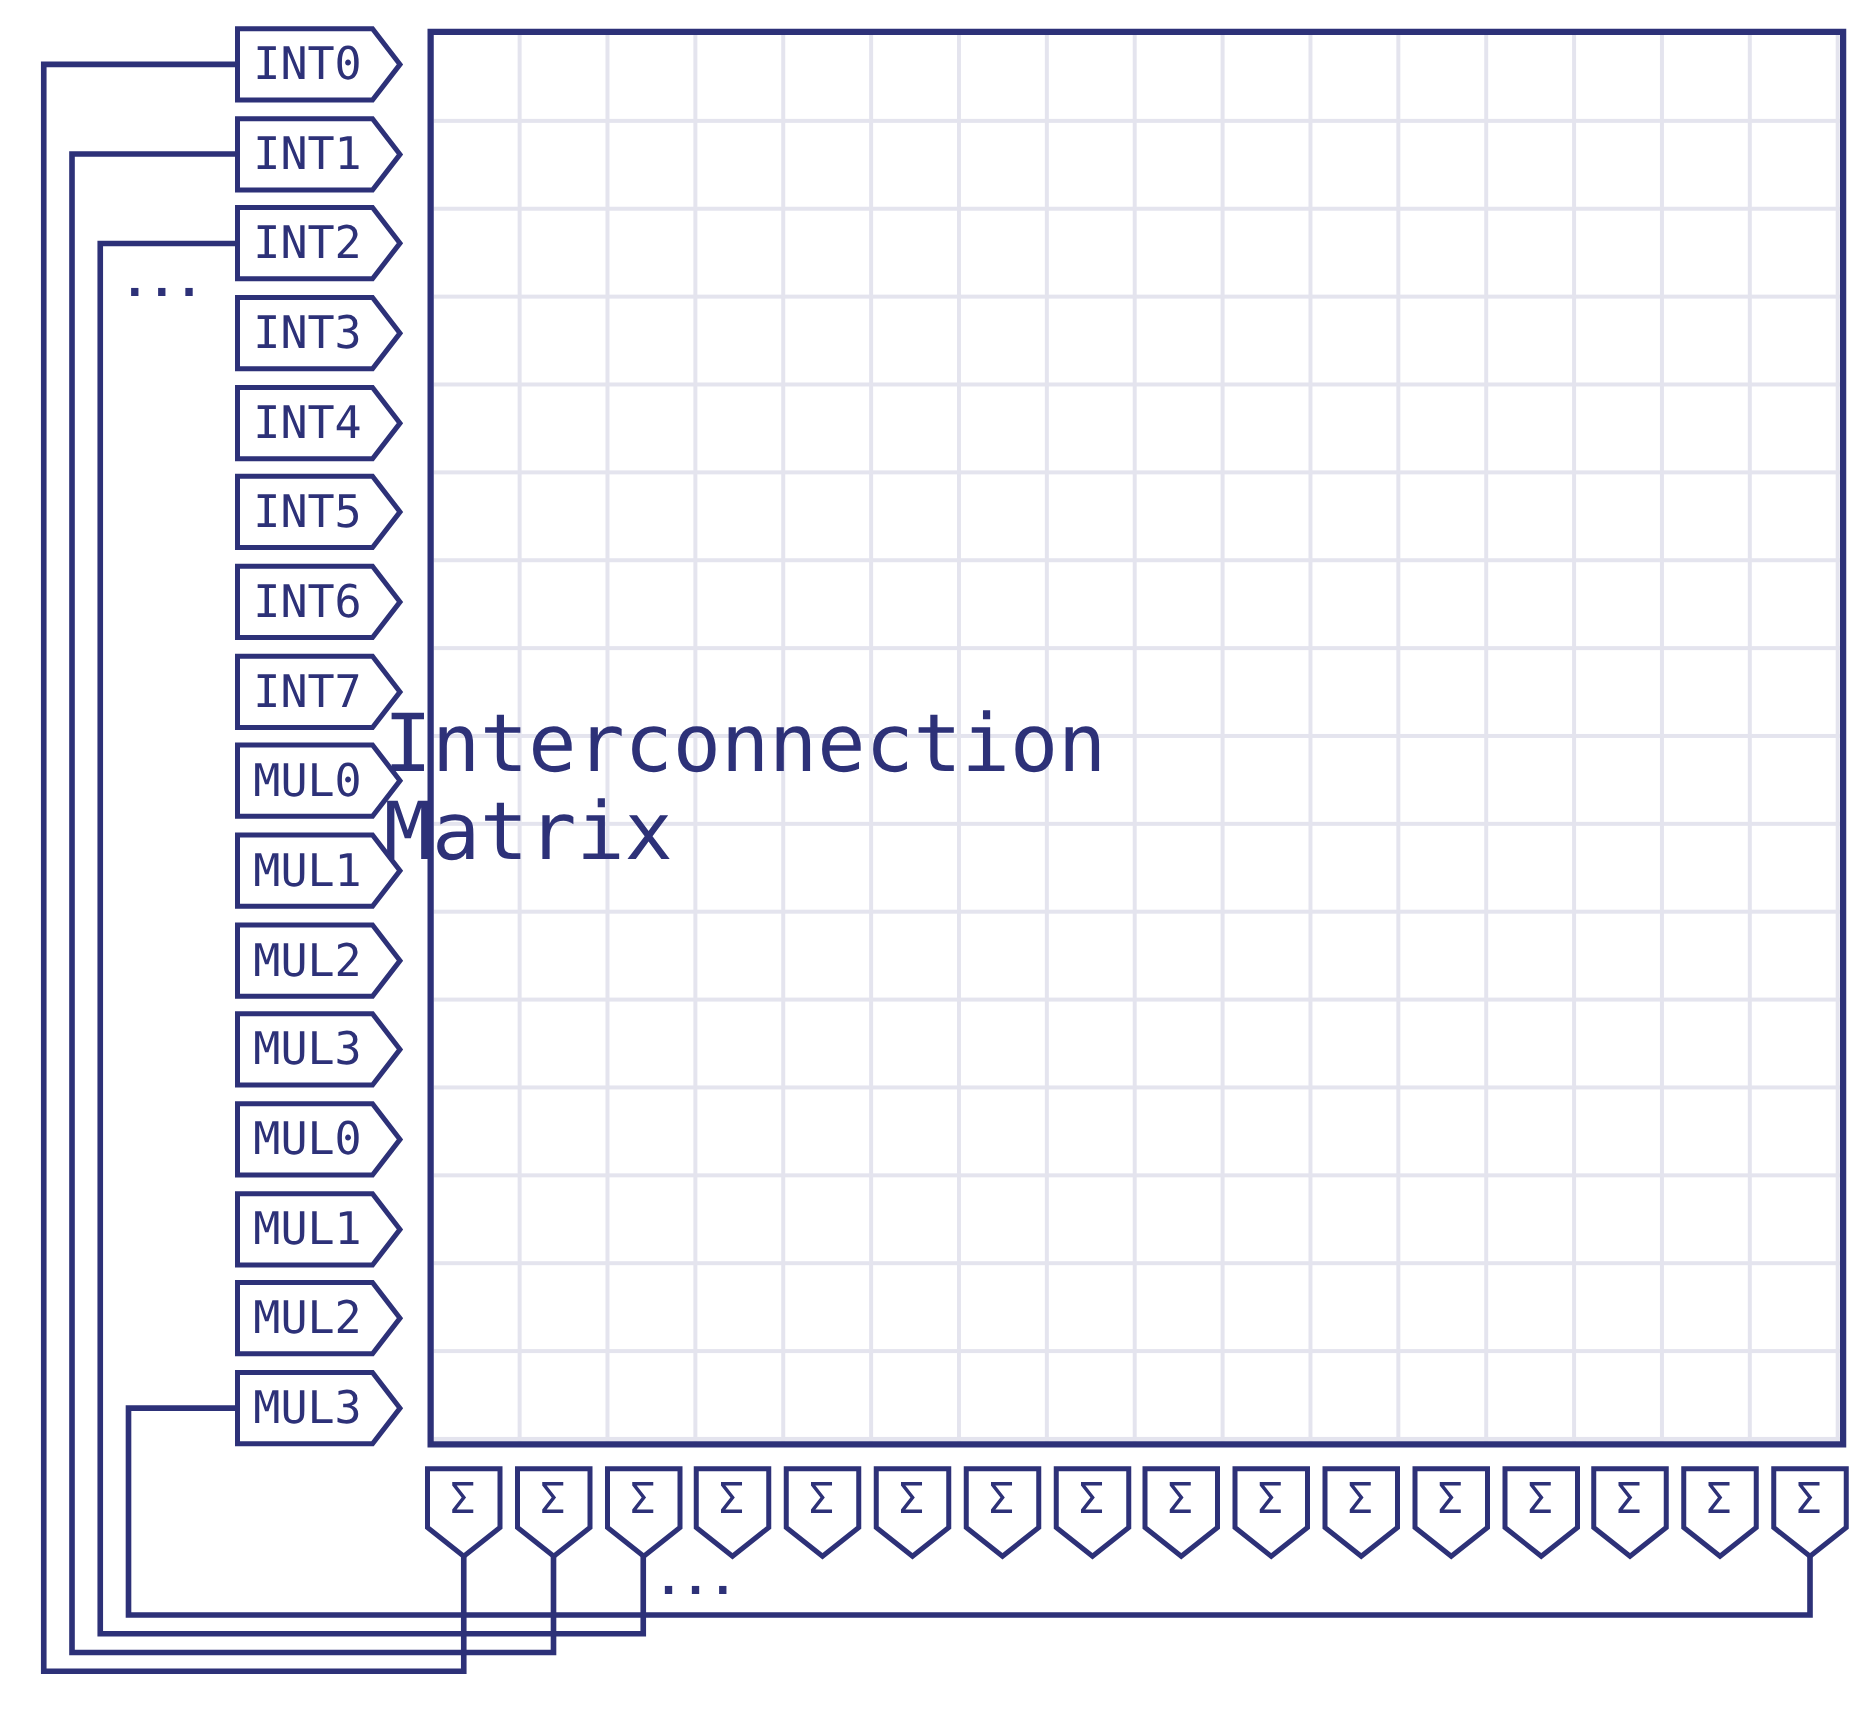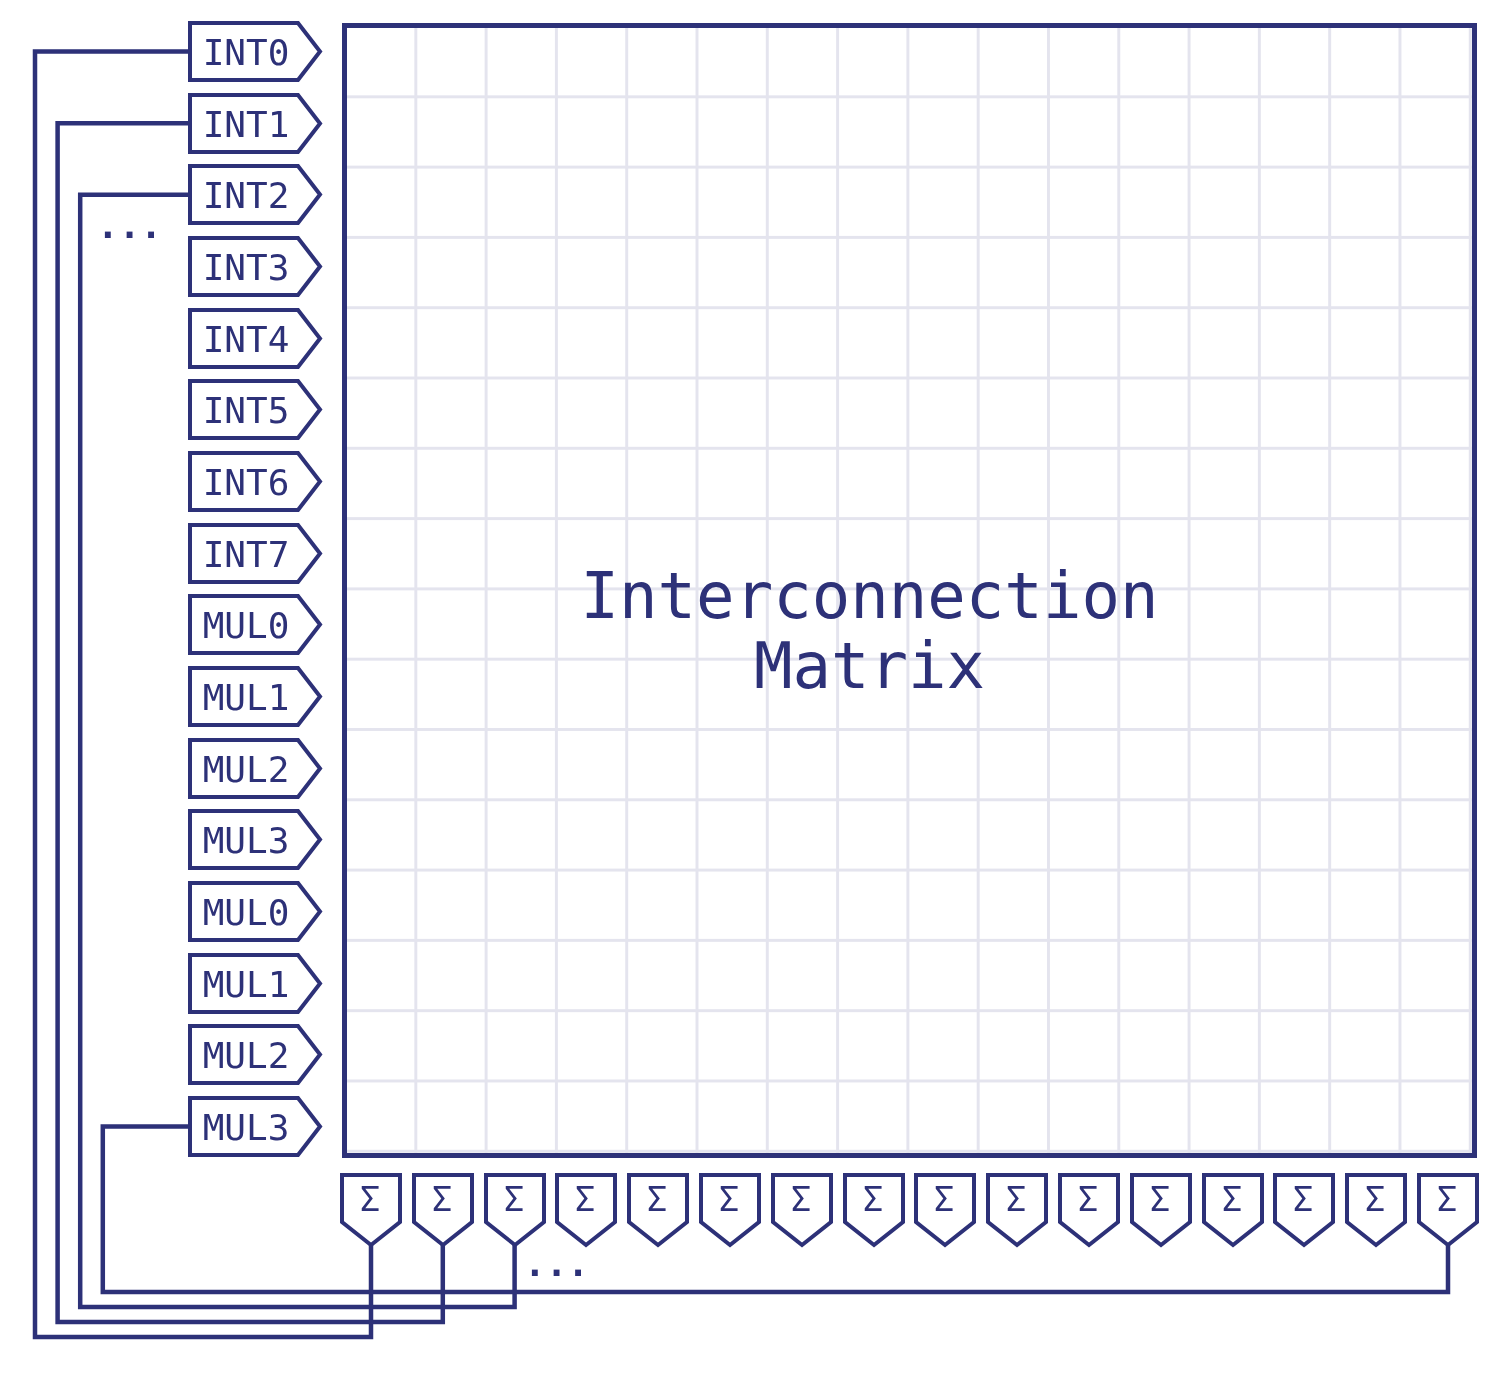--- a/index.html
+++ b/index.html
@@ -22,21 +22,21 @@
     box-sizing:border-box;
     border:5px solid var(--line);
     background-color:var(--bg);
     background-image:
       linear-gradient(to right, transparent 67.3px, var(--grid) 67.3px),
       linear-gradient(to bottom, transparent 67.3px, var(--grid) 67.3px);
     background-size:70.31px 70.31px;
   }
   #matrix .title{
     position:absolute;left:0;top:533px;width:100%;
-    text-align:center;
+    text-align:left;
     transform:translateX(-40px);
     font-size:64px;line-height:70px;
     color:var(--line);
     white-space:nowrap;
   }
   .tag-svg,.sum-svg{position:absolute;overflow:visible;}
   .tag-svg text{
     font-family:"DejaVu Sans Mono", monospace;
     font-size:36px;fill:var(--line);
     text-anchor:middle;dominant-baseline:central;

